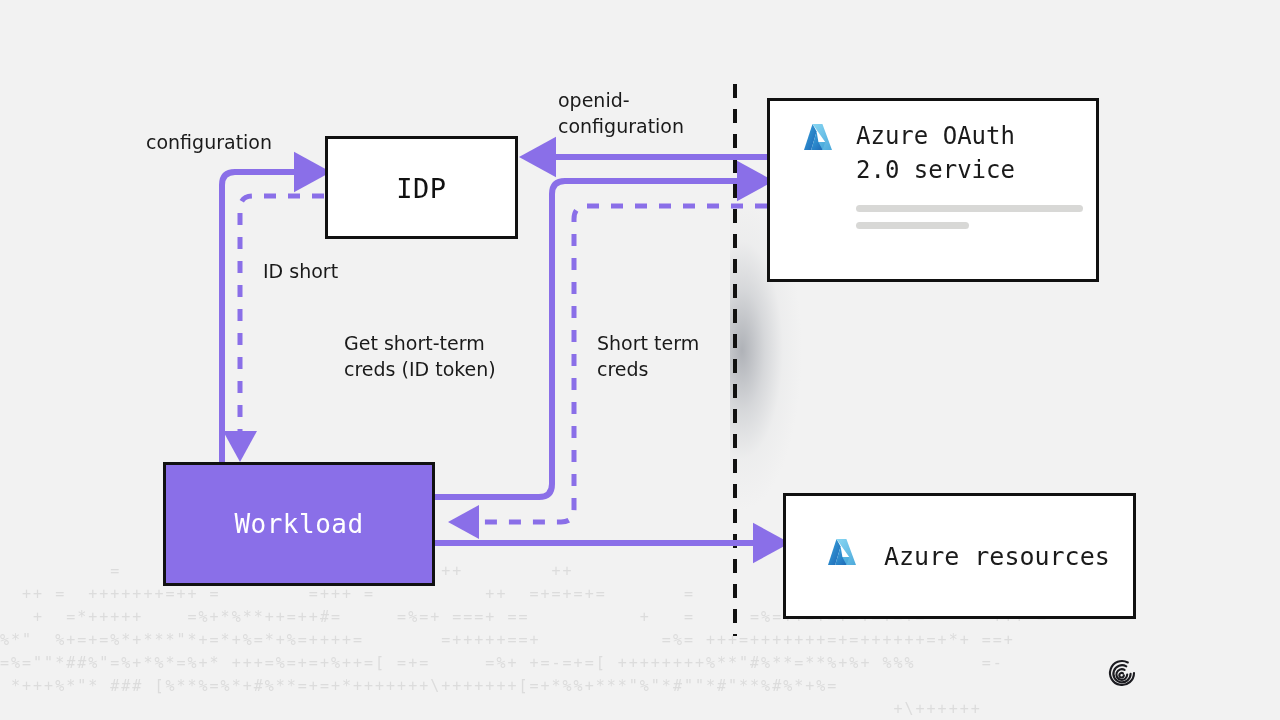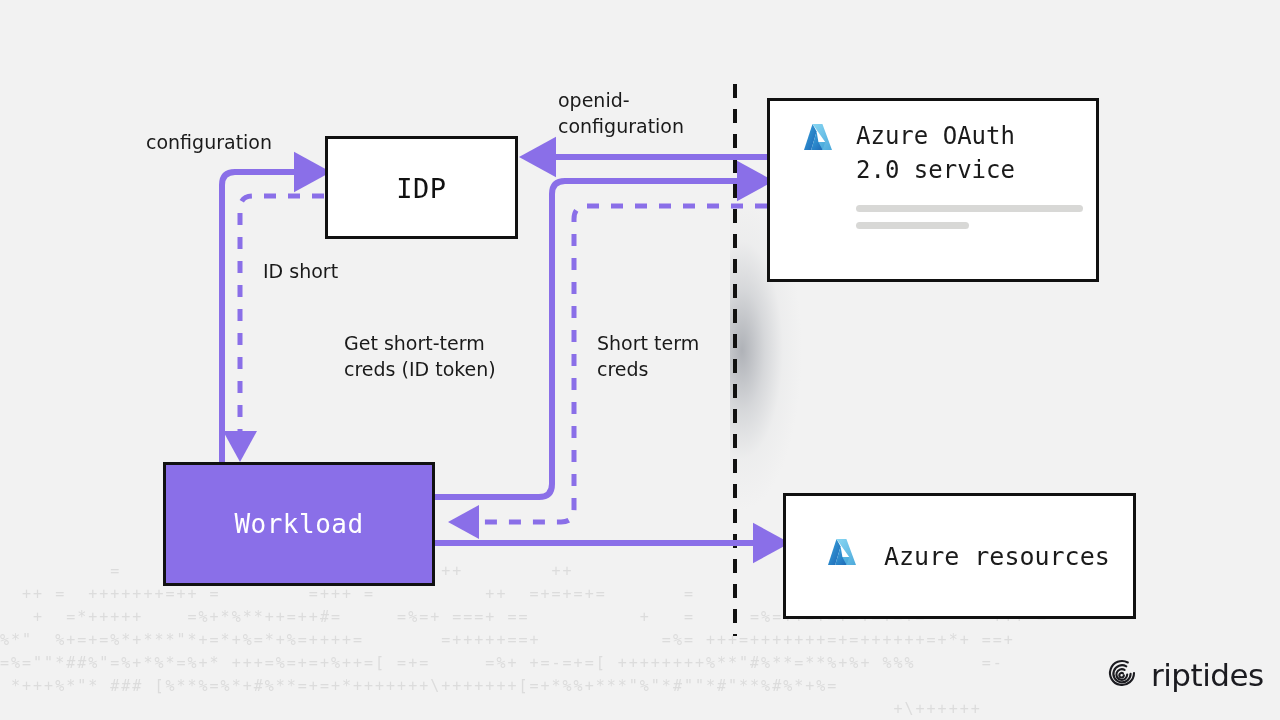--- a/index.html
+++ b/index.html
@@ -272,16 +272,15 @@
 
   <div id="riptides">
     <span>
       <svg width="36" height="36" viewBox="0 0 36 36" xmlns="http://www.w3.org/2000/svg">
         <path d="M30 18 a12 12 0 1 1 -6.2 -10.5" fill="none" stroke="#1b1b20" stroke-width="2.1" stroke-linecap="round"></path>
         <path d="M26.6 18.8 a8.6 8.6 0 1 1 -4.3 -7.5" fill="none" stroke="#1b1b20" stroke-width="2.1" stroke-linecap="round"></path>
         <path d="M23.2 19.6 a5.4 5.4 0 1 1 -2.6 -4.7" fill="none" stroke="#1b1b20" stroke-width="2.1" stroke-linecap="round"></path>
         <path d="M19.9 20.3 a2.3 2.3 0 1 1 -0.9 -1.9" fill="none" stroke="#1b1b20" stroke-width="2.1" stroke-linecap="round"></path>
       </svg>
     </span>
-    <span id="riptides-word">riptides</span>
   </div>
 
 </div>
 
 </body></html>

